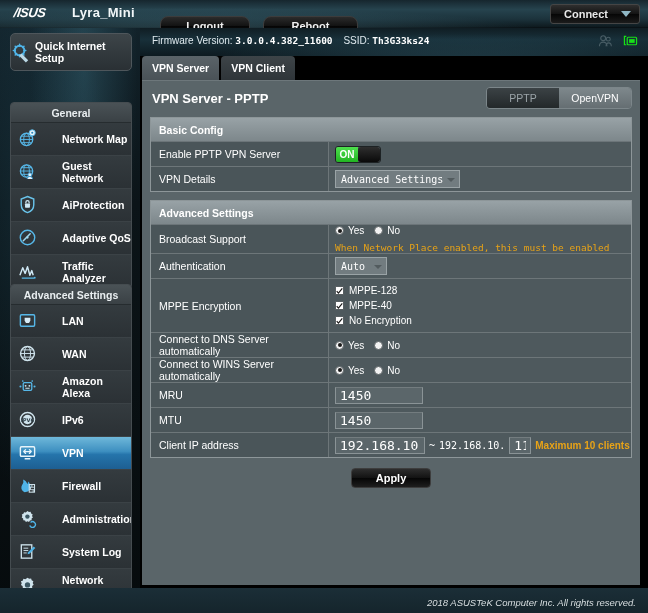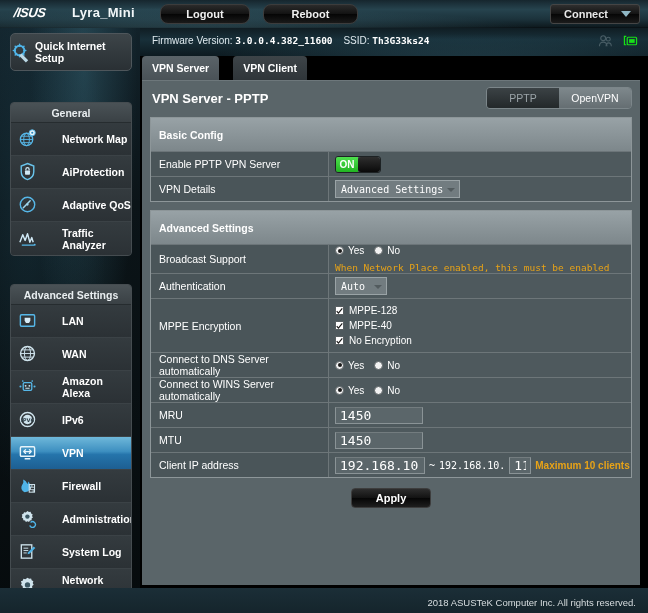--- a/index.html
+++ b/index.html
@@ -32,21 +32,21 @@
     font-size: 13px; font-weight: bold; font-style: italic;
     color: #ffffff; letter-spacing: -0.5px;
     transform: skewX(-8deg);
   }
   .model-name {
     position: absolute; left: 72px; top: 5px;
     font-size: 13px; font-weight: bold; color: #f2f7f9;
     letter-spacing: .3px;
   }
   .topbtn {
-    position: absolute; top: 4px; height: 20px;
+    position: absolute; top: 16px; height: 20px;
     background: linear-gradient(180deg,#2b2b2b 0%,#131313 48%,#050505 52%,#1a1a1a 100%);
     border: 1px solid #3c3c3c; border-radius: 8px;
     color: #f0f0f0; font-size: 11px; font-weight: bold;
     display: flex; align-items: center; justify-content: center;
     cursor: pointer;
   }
   #btn-logout { left: 160px; width: 90px; }
   #btn-reboot { left: 263px; width: 95px; }
   .lang-select {
     position: absolute; right: 8px; top: 4px; width: 90px; height: 20px;
@@ -130,21 +130,21 @@
   .menu-item.active {
     background: linear-gradient(180deg,#6fb8da 0%,#3d8fc0 45%,#2574ab 55%,#1d5f92 100%);
   }
   .mi-icon { width: 20px; height: 20px; flex: 0 0 20px; }
 
   
   .main {
     position: absolute; left: 140px; top: 56px; width: 508px; height: 557px;
     background: #000000;
   }
-  .tabs { position: absolute; left: 2px; top: 0; display: flex; gap: 12px; }
+  .tabs { position: absolute; left: 2px; top: 0; display: flex; }
   .tab {
     height: 24px; padding: 0 10px;
     display: flex; align-items: center;
     font-size: 10.5px; font-weight: bold; color: #ffffff;
     border-top-left-radius: 4px; border-top-right-radius: 4px;
     cursor: pointer; margin-right: 2px;
     background: linear-gradient(180deg,#3d4448 0%,#2f3539 100%);
   }
   .tab.active {
     background: linear-gradient(180deg,#5a6368 0%,#4a5257 100%);
@@ -178,21 +178,21 @@
     background: linear-gradient(180deg,#7e888c 0%,#656e72 100%);
     color: #ffffff;
   }
 
   .sect {
     margin: 0 8px 0 8px;
     border: 1px solid #8d9699;
     border-bottom: none;
   }
   .sect-head {
-    height: 34px;
+    height: 24px;
     background: linear-gradient(180deg,#98a2a6 0%,#7d878b 100%);
     display: flex; align-items: center; padding-left: 8px;
     font-size: 10.5px; font-weight: bold; color: #ffffff;
     border-bottom: 1px solid #6c7579;
   }
   .row {
     display: flex; min-height: 25px;
     border-bottom: 1px solid #6d7679;
     background: #4e595d;
   }
@@ -313,21 +313,21 @@
   }
   .faq-search {
     width: 18px; height: 18px; border-radius: 50%;
     background: linear-gradient(180deg,#3a3a3a,#151515);
     border: 1px solid #4a4a4a; margin-left: 4px;
     display: flex; align-items: center; justify-content: center; cursor: pointer;
   }
   .copyright {
     position: absolute; left: 0; top: 597px; width: 648px;
     text-align: right; padding-right: 12px;
-    font-size: 9.5px; color: #d8dee0;
+    font-size: 9.5px; color: #d8dee0; font-style: italic;
   }
   .bottom-strip {
     position: absolute; left: 0; top: 588px; width: 648px; height: 25px;
     background: linear-gradient(180deg,#1b2e37 0%,#15252c 100%);
   }
 </style>
 </head>
 <body>
 
 <div class="app">
@@ -394,20 +394,32 @@
             <circle cx="9" cy="11" r="6.5" fill="none" stroke="#56b7e8" stroke-width="1.4"></circle>
             <ellipse cx="9" cy="11" rx="3" ry="6.5" fill="none" stroke="#56b7e8" stroke-width="1"></ellipse>
             <path d="M2.6 11h12.8M3.6 7.6h10.8M3.6 14.4h10.8" stroke="#56b7e8" stroke-width="1"></path>
             <circle cx="15" cy="4" r="3.2" fill="#e7f4fb" stroke="#56b7e8" stroke-width="1"></circle>
             <circle cx="15" cy="4" r="1.1" fill="#2b86bb"></circle>
           </svg>
         </span>
         <span class="mi-label">Network Map</span>
       </div>
 
+      <div class="menu-item">
+        <span class="mi-icon">
+          <svg viewBox="0 0 20 20" width="19" height="19">
+            <circle cx="9" cy="9.5" r="6.5" fill="none" stroke="#56b7e8" stroke-width="1.4"></circle>
+            <ellipse cx="9" cy="9.5" rx="3" ry="6.5" fill="none" stroke="#56b7e8" stroke-width="1"></ellipse>
+            <path d="M2.6 9.5h12.8M3.6 6h10.8M3.6 13h10.8" stroke="#56b7e8" stroke-width="1"></path>
+            <circle cx="12.5" cy="13.5" r="2.1" fill="#dff0fa" stroke="#3a93c6" stroke-width="1"></circle>
+            <path d="M9.6 18c0-1.7 1.3-2.8 2.9-2.8s2.9 1.1 2.9 2.8" fill="#dff0fa" stroke="#3a93c6" stroke-width="1"></path>
+          </svg>
+        </span>
+        <span class="mi-label">Guest Network</span>
+      </div>
 
       <div class="menu-item">
         <span class="mi-icon">
           <svg viewBox="0 0 20 20" width="19" height="19">
             <path d="M10 1.6l6.6 2.6v6c0 4.3-3.3 7.3-6.6 8.3-3.3-1-6.6-4-6.6-8.3v-6z" fill="none" stroke="#69c3ea" stroke-width="1.5"></path>
             <rect x="7.4" y="9" width="5.2" height="4.4" rx="0.8" fill="#cfe9f5"></rect>
             <path d="M8.3 9V7.6a1.7 1.7 0 013.4 0V9" fill="none" stroke="#cfe9f5" stroke-width="1.3"></path>
           </svg>
         </span>
         <span class="mi-label">AiProtection</span>

